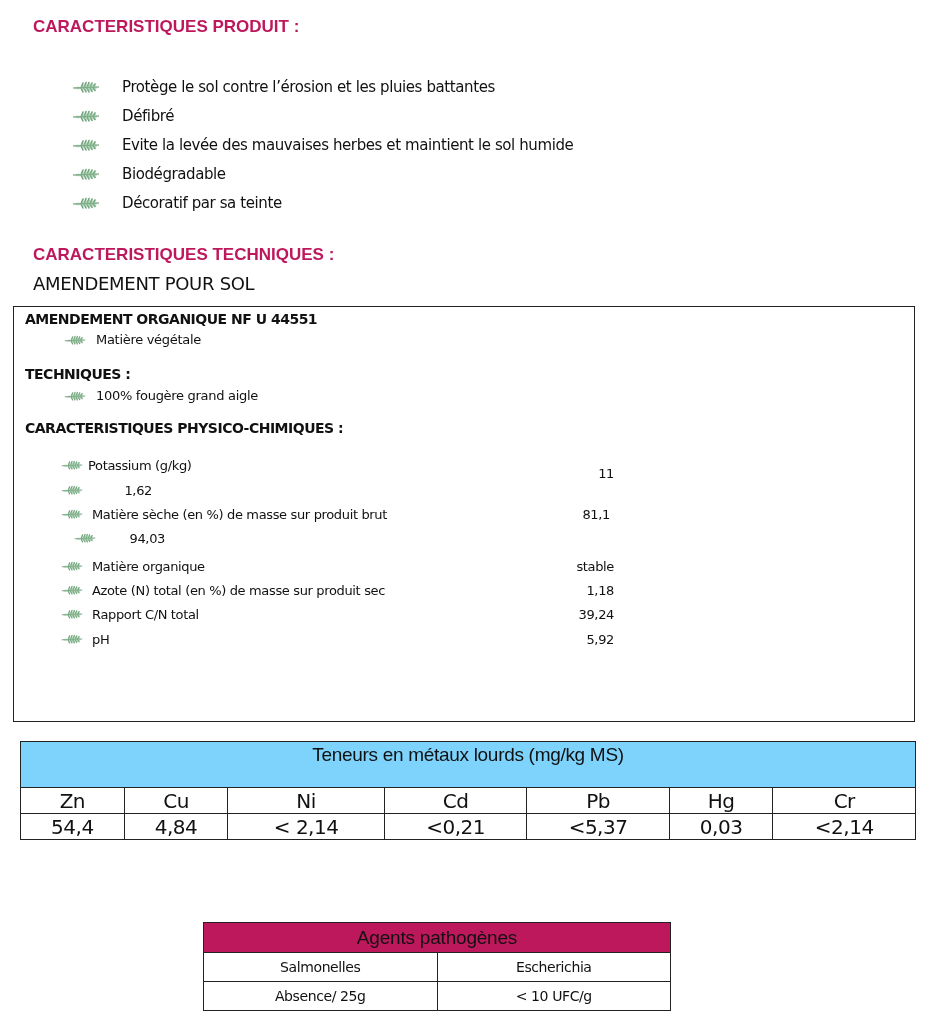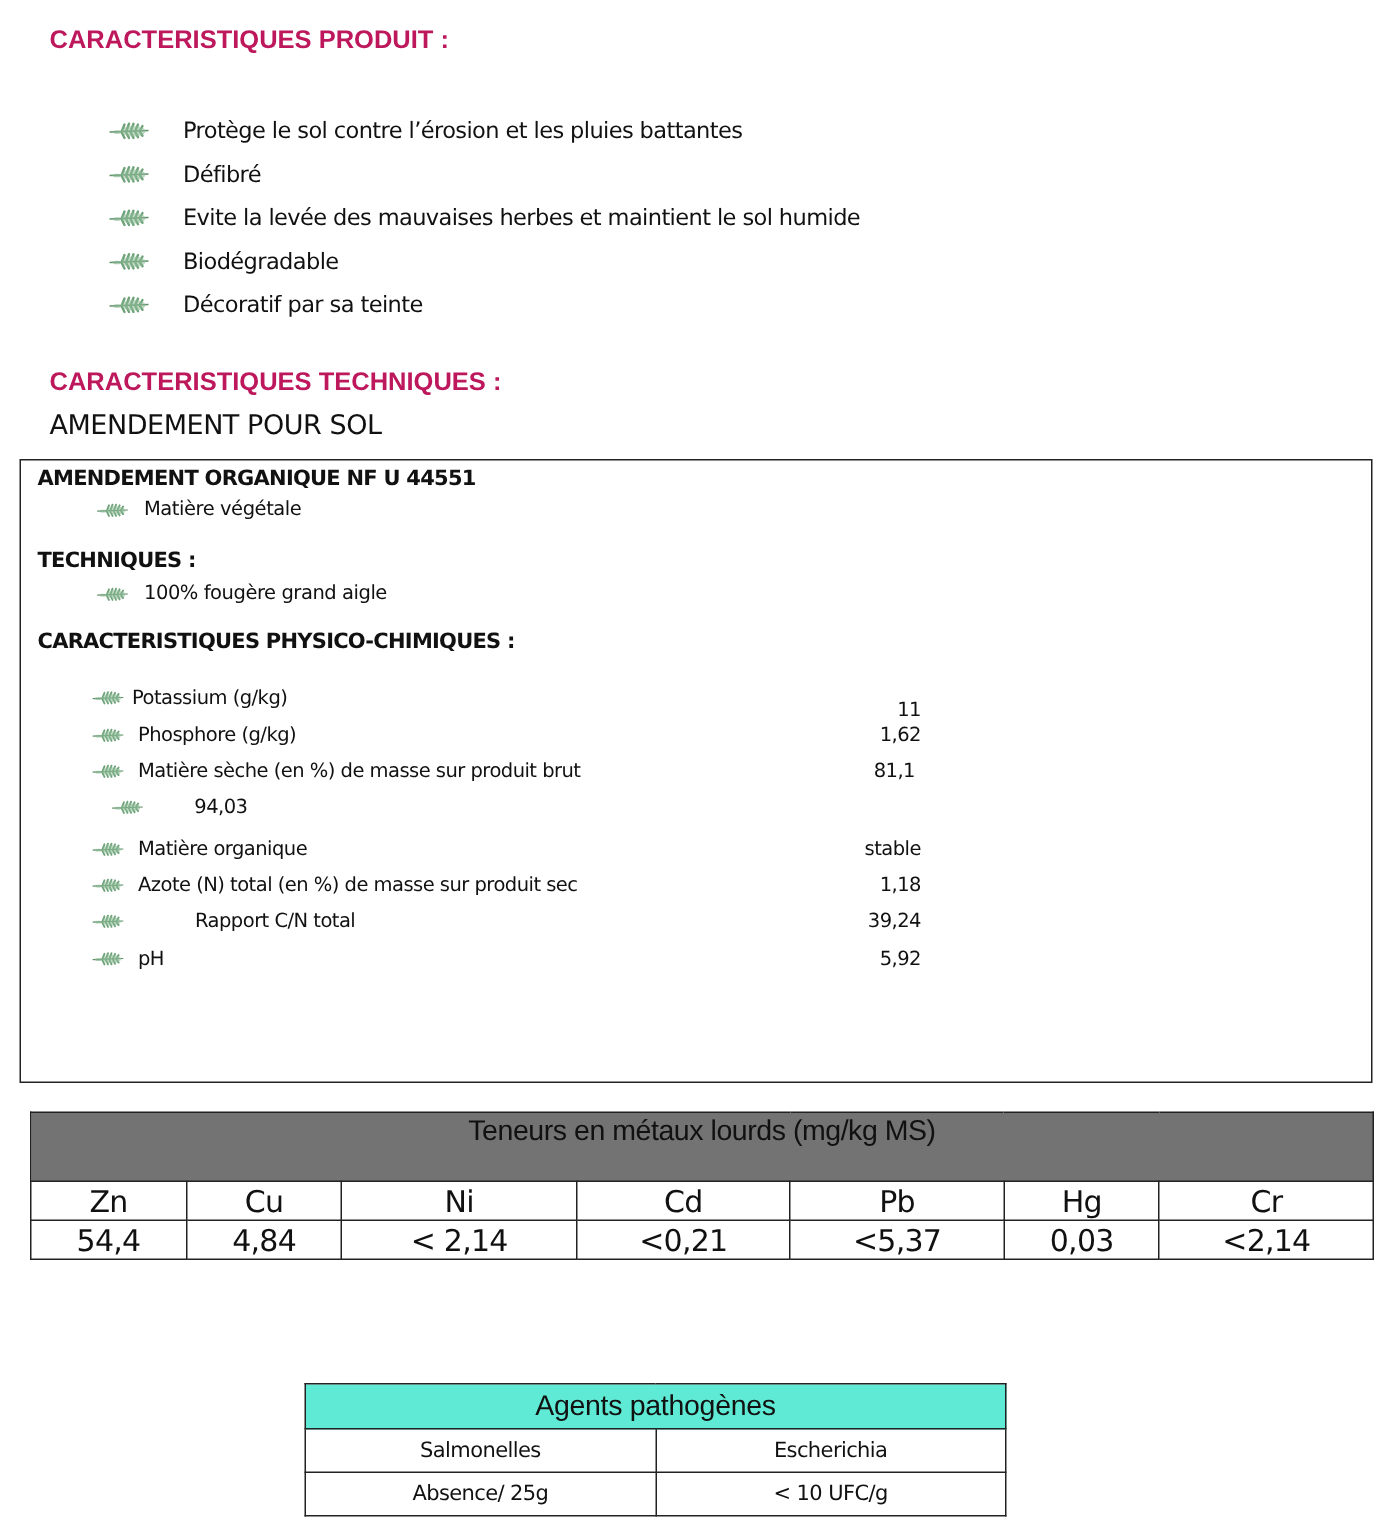--- a/index.html
+++ b/index.html
@@ -17,24 +17,24 @@
   .tb-h { font-family: "DejaVu Sans", sans-serif; font-weight: bold; font-size: 14px; letter-spacing: -0.5px; white-space: nowrap; }
   .tb-i { font-family: "DejaVu Sans", sans-serif; font-size: 13px; letter-spacing: -0.3px; white-space: nowrap; display: flex; align-items: center; }
   .tb-i .fern { width: 22px; height: 10px; margin-right: 10px; }
   .pc-row { position: absolute; left: 47px; width: 553px; height: 24px; display: flex; align-items: center; font-family: "DejaVu Sans", sans-serif; font-size: 13px; letter-spacing: -0.35px; white-space: nowrap; }
   .pc-row .fern { width: 22px; height: 10px; margin-right: 9px; }
   .pc-row .lbl { flex: 1; }
   .pc-row .val { text-align: right; min-width: 60px; }
   table { border-collapse: collapse; }
   .metals { left: 20px; top: 741px; width: 896px; }
   .metals td { border: 1.5px solid #222; text-align: center; font-family: "DejaVu Sans", sans-serif; font-size: 20px; letter-spacing: -0.5px; height: 26px; padding: 0; }
-  .metals .cap { background: #737373; height: 46px; vertical-align: top; padding-top: 2px; font-family: "Liberation Sans", sans-serif; font-size: 19px; letter-spacing: -0.3px; }
+  .metals .cap { background: #7dd3fc; height: 46px; vertical-align: top; padding-top: 2px; font-family: "Liberation Sans", sans-serif; font-size: 19px; letter-spacing: -0.3px; }
   .patho { left: 203px; top: 922px; width: 468px; }
   .patho td { border: 1.5px solid #222; text-align: center; font-family: "DejaVu Sans", sans-serif; font-size: 14px; letter-spacing: -0.4px; height: 29px; padding: 0; }
-  .patho .cap { background: #5eead4; height: 30px; font-family: "Liberation Sans", sans-serif; font-size: 19px; letter-spacing: -0.2px; }
+  .patho .cap { background: #be185d; height: 30px; font-family: "Liberation Sans", sans-serif; font-size: 19px; letter-spacing: -0.2px; }
 </style>
 </head>
 <body>
 
 <svg width="0" height="0" style="position:absolute">
   <defs>
     <symbol id="fern" viewBox="0 0 28 12">
       <path d="M1 7 L27 6" stroke="#5f8f6a" stroke-width="1"></path>
       <path d="M9 7 L11 2 M12 7 L14 1.5 M15 6.8 L17 1.5 M18 6.6 L20 2 M21 6.5 L23 3 M9 7 L11 11 M12 7 L14 11 M15 6.8 L17 11 M18 6.6 L20 10.5 M21 6.5 L23 9.5" stroke="#6fa37a" stroke-width="1.6" stroke-linecap="round"></path>
       <ellipse cx="17" cy="6.5" rx="8" ry="3.6" fill="#8dbb95" opacity="0.55"></ellipse>
@@ -104,21 +104,20 @@
       <svg class="fern">
         <use href="#fern"></use>
       </svg>
       <span class="lbl" style="margin-left:-4px;">Potassium (g/kg)</span>
       <span class="val" style="position:relative; top:8px;">11</span>
     </div>
   <div class="pc-row" style="top:171px;">
       <svg class="fern">
         <use href="#fern"></use>
       </svg>
-      <span class="lbl">Phosphore (g/kg)</span>
       <span class="val">1,62</span>
     </div>
   <div class="pc-row" style="top:195px;">
       <svg class="fern">
         <use href="#fern"></use>
       </svg>
       <span class="lbl">Matière sèche (en %) de masse sur produit brut</span>
       <span class="val" style="padding-right:4px;">81,1</span>
     </div>
   <div class="pc-row" style="top:219px; left:60px; width:540px;">
@@ -134,21 +133,21 @@
       <span class="lbl">Matière organique</span>
       <span class="val">stable</span>
     </div>
   <div class="pc-row" style="top:271px;">
       <svg class="fern">
         <use href="#fern"></use>
       </svg>
       <span class="lbl">Azote (N) total (en %) de masse sur produit sec</span>
       <span class="val">1,18</span>
     </div>
-  <div class="pc-row" style="top:295px;gap:38px;">
+  <div class="pc-row" style="top:295px;">
       <svg class="fern">
         <use href="#fern"></use>
       </svg>
       <span class="lbl">Rapport C/N total</span>
       <span class="val">39,24</span>
     </div>
   <div class="pc-row" style="top:320px;">
       <svg class="fern">
         <use href="#fern"></use>
       </svg>

